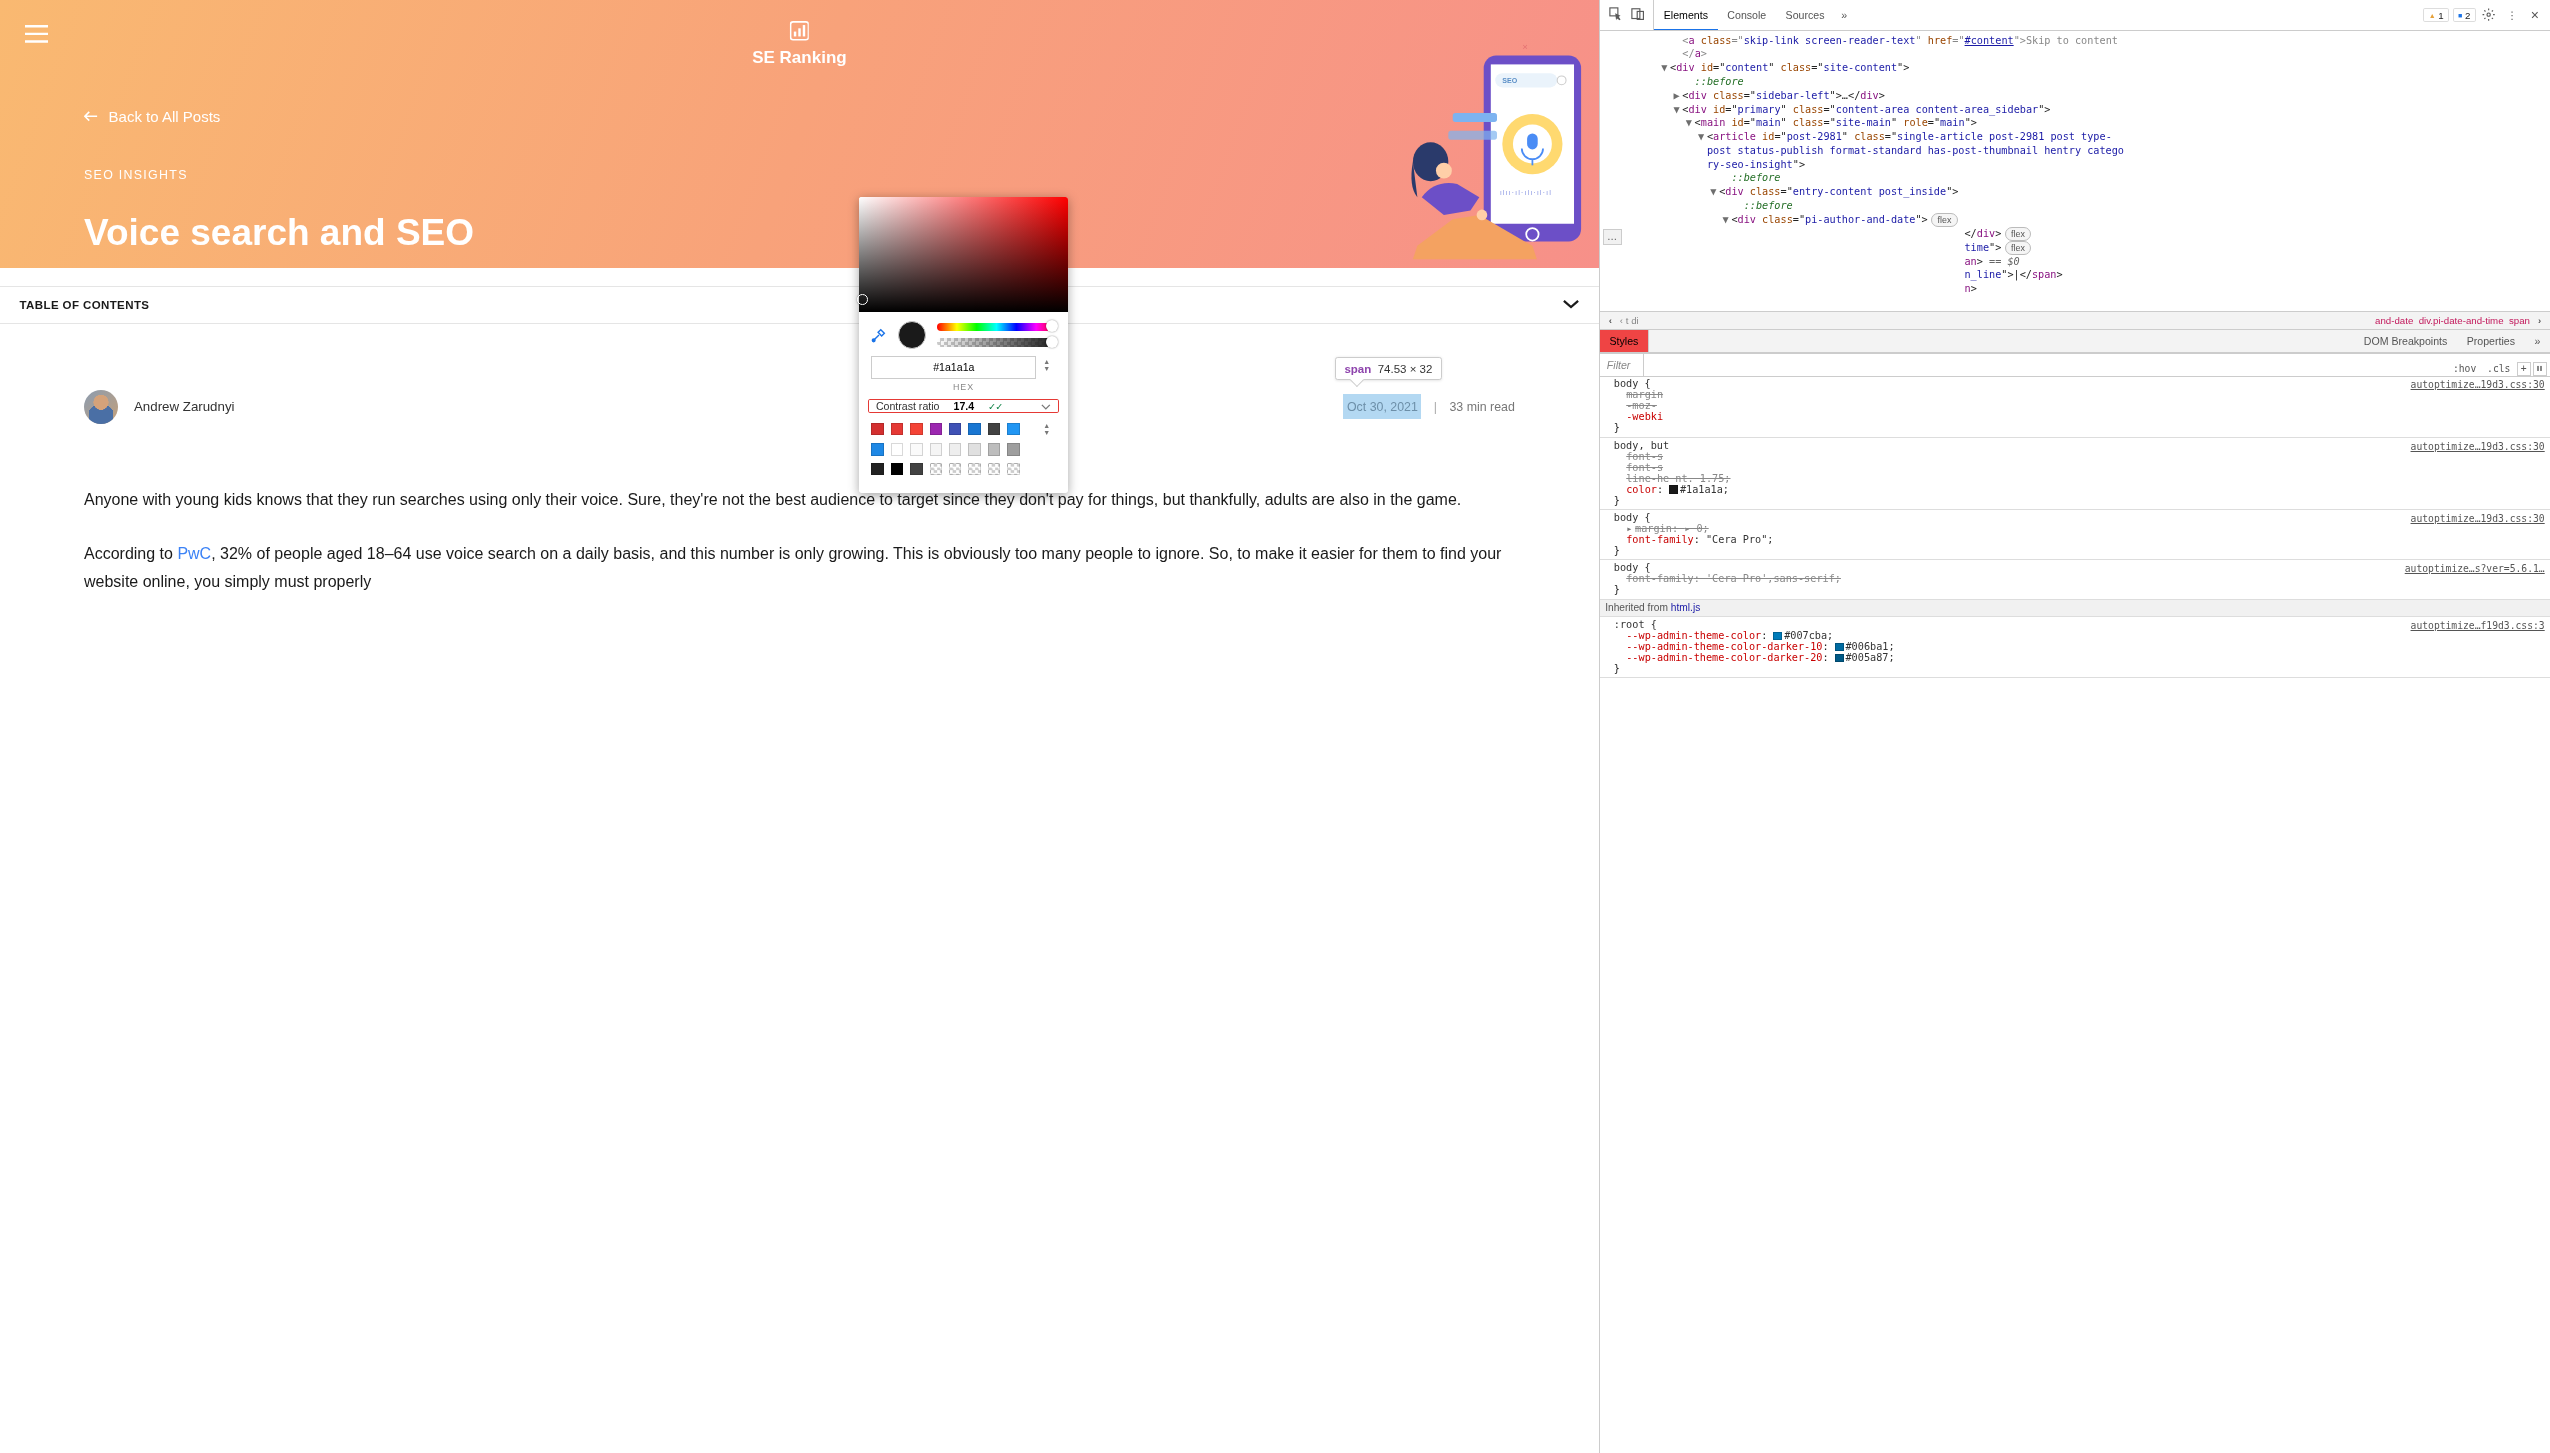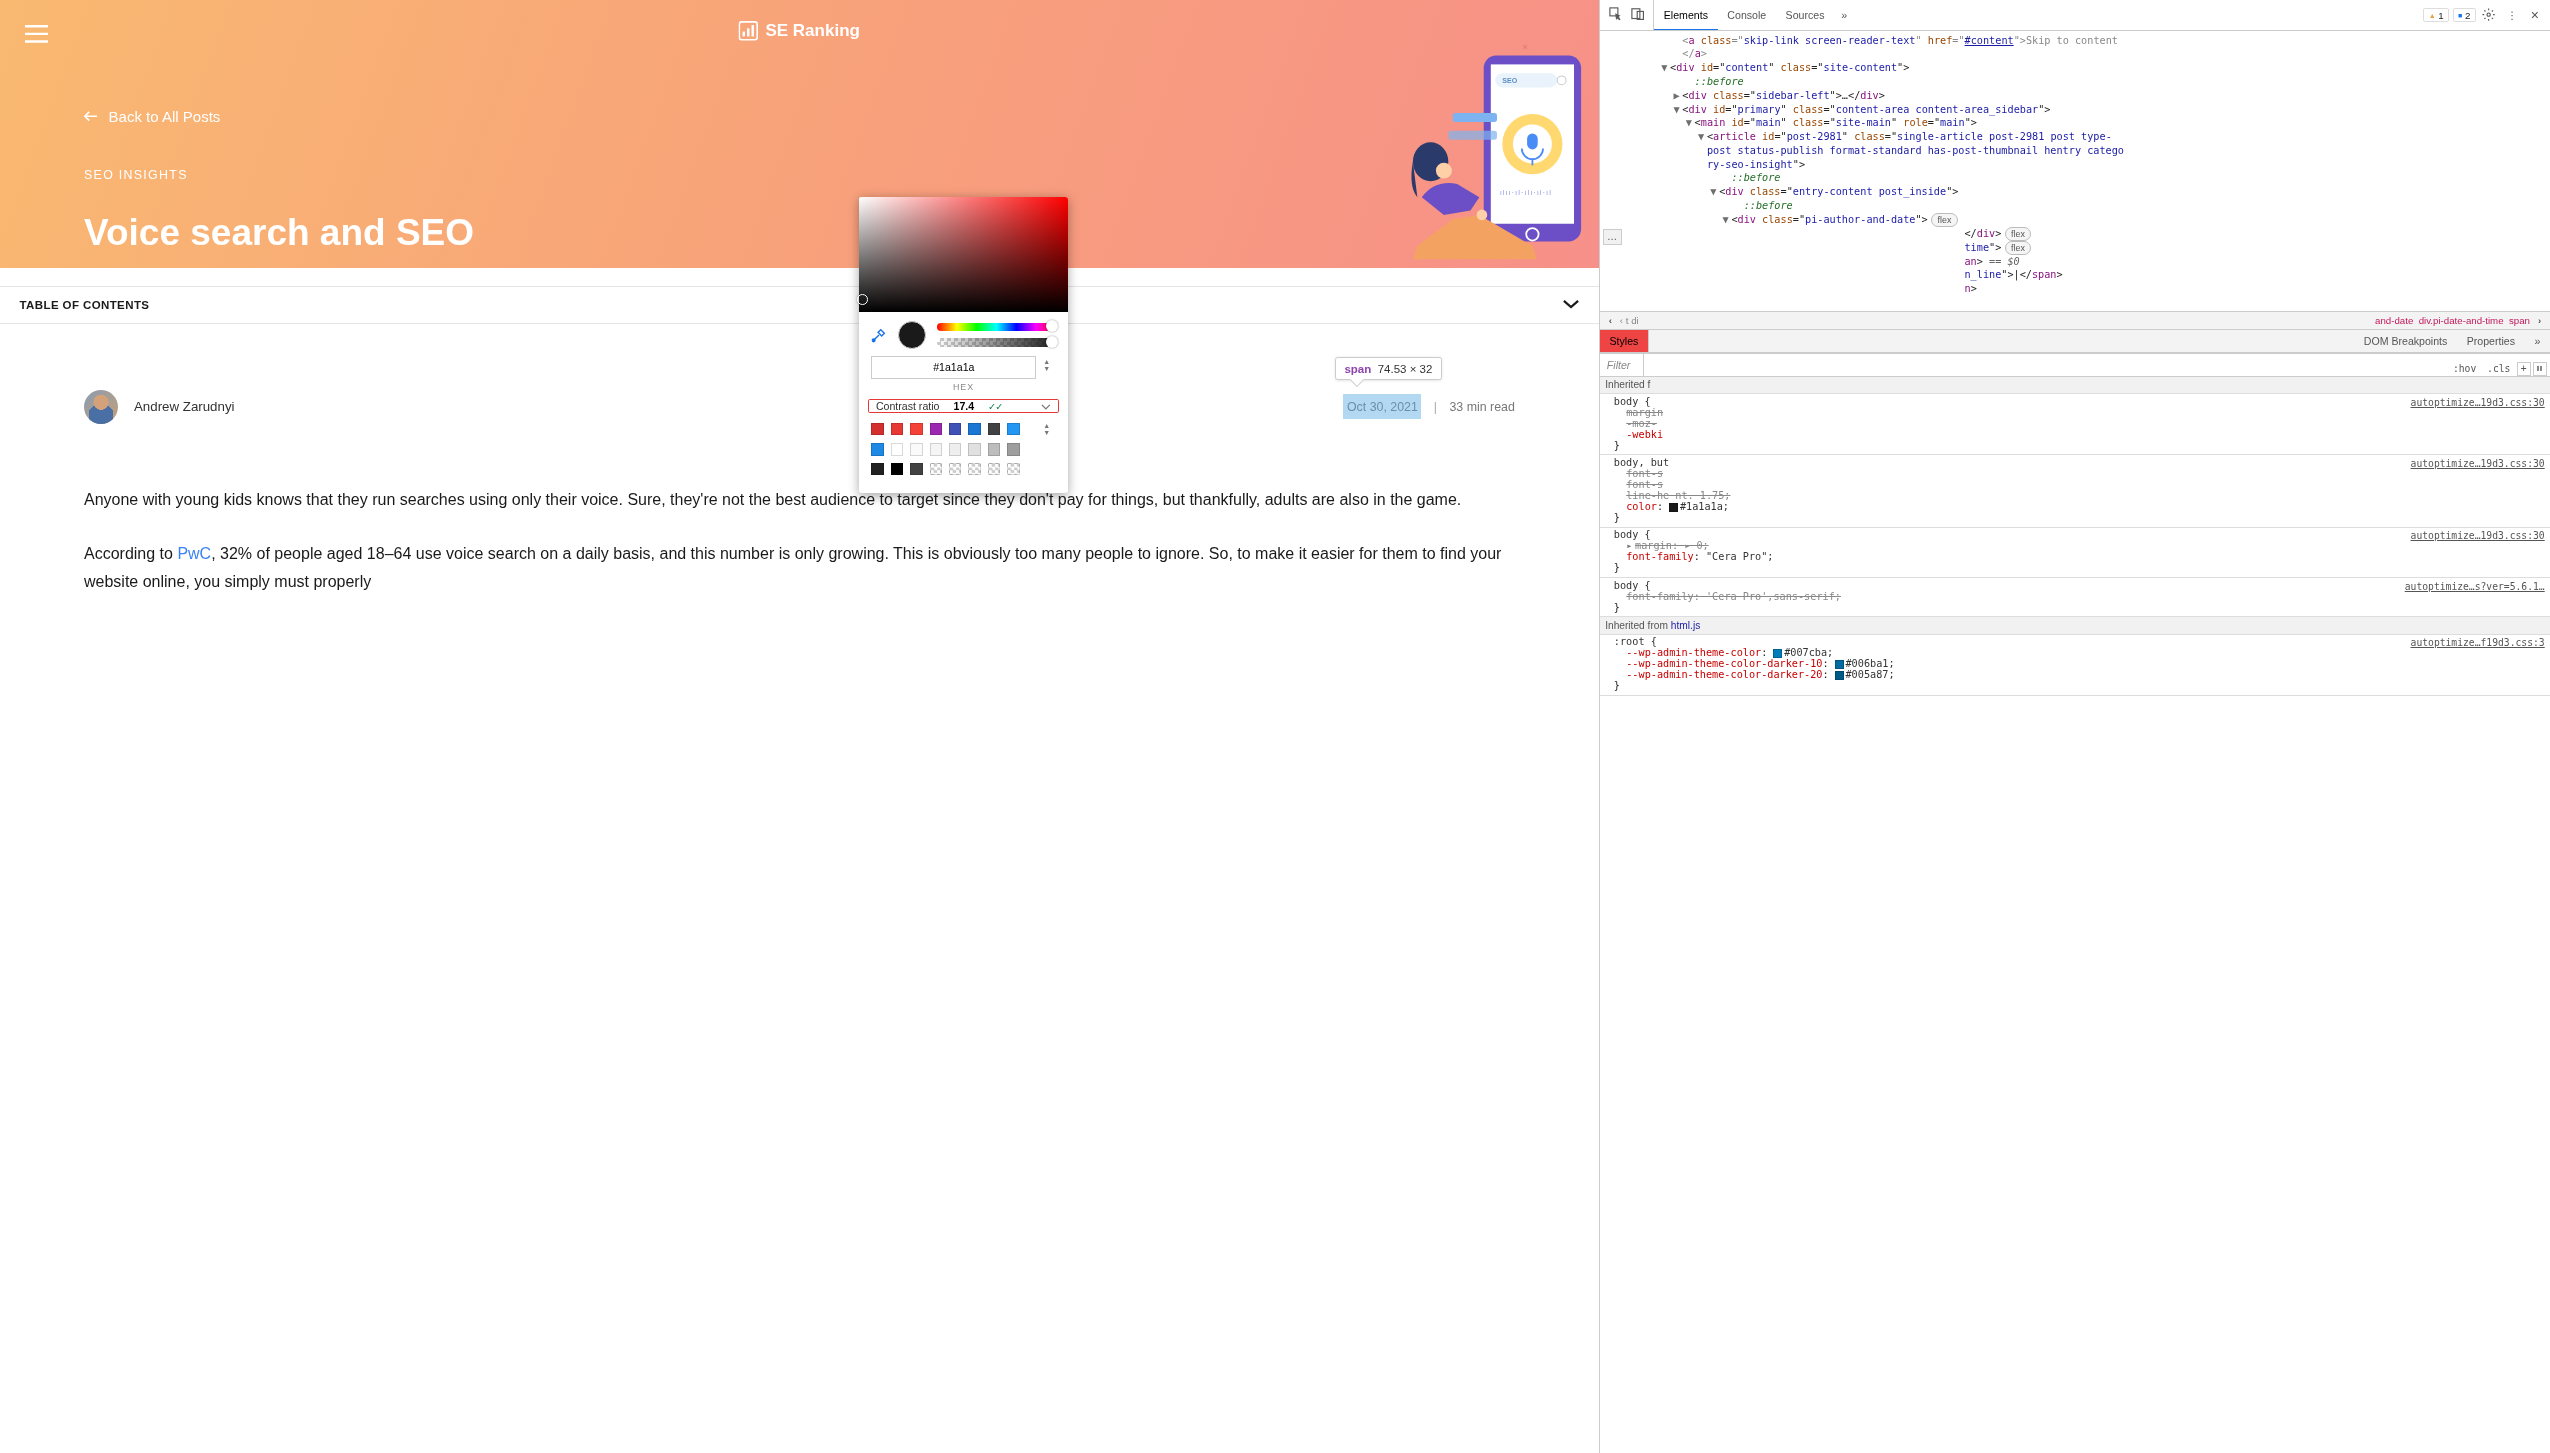--- a/index.html
+++ b/index.html
@@ -4,21 +4,21 @@
 <style>
 * { margin: 0; padding: 0; box-sizing: border-box; }
 body { font-family: -apple-system, BlinkMacSystemFont, "Segoe UI", sans-serif; overflow: hidden; }
 .app { display: flex; width: 100vw; height: 100vh; }
 
 
 .webpage { flex: 0 0 62.7%; height: 100%; overflow: hidden; background: #fff; position: relative; }
 .hero { height: 268px; background: linear-gradient(110deg, #f9b971 0%, #f8a27a 50%, #f79089 100%); position: relative; color: #fff; padding: 25px 0 0 0; }
 .menu-icon { position: absolute; left: 25px; top: 25px; cursor: pointer; }
 .menu-icon svg { width: 23px; height: 17.7px; }
-.logo { position: absolute; left: 50%; top: 21px; transform: translateX(-50%); display: flex; align-items: center; gap: 7px; color: #fff; font-weight: 600; font-size: 17px; }
+.logo { position: absolute; left: 50%; top: 21px; transform: translateX(-50%); display: flex; align-items: center; gap: 7px; color: #fff; font-weight: 600; font-size: 17px; flex-direction: column; }
 .logo svg { width: 19.5px; height: 19.5px; }
 .hero-content { position: absolute; left: 84px; top: 108px; }
 .back-link { display: flex; align-items: center; gap: 10.6px; color: #fff; font-size: 15px; margin-bottom: 43px; cursor: pointer; }
 .back-link svg { width: 14px; height: 10.6px; }
 .category { font-size: 12.4px; letter-spacing: 1.3px; font-weight: 500; margin-bottom: 30px; }
 .title { font-size: 37px; font-weight: 700; }
 .illustration { position: absolute; right: 8.9px; bottom: 0; width: 186px; height: 239px; }
 .badge-x { position: absolute; right: 71px; top: 41px; color: #e57373; font-size: 9.7px; }
 
 .toc { height: 38px; border: 0.9px solid #e5e5e5; border-left: none; border-right: none; margin-top: 17.7px; padding: 0 19.5px; display: flex; align-items: center; justify-content: space-between; font-size: 11.5px; font-weight: 700; letter-spacing: 0.4px; color: #1a1a1a; cursor: pointer; }
@@ -296,21 +296,20 @@
         <span class="box">
             <svg width="8.9" height="8.9" viewBox="0 0 10 10">
               <rect x="0" y="0" width="4" height="10" fill="#888"></rect>
               <rect x="6" y="0" width="4" height="10" fill="#888"></rect>
             </svg>
           </span>
       </div>
     </div>
 
     <div class="dt-styles-body" id="styles-body">
-        <div class="rule-section inherit-hdr">Inherited f</div>
         <div class="rule-section">
           <a class="source-link">autoptimize…19d3.css:30</a>
           <div><span class="selector">body {</span></div>
           <div class="struck" style="padding-left:12.4px"><span class="prop">margin</span></div>
           <div class="struck" style="padding-left:12.4px"><span class="prop">-moz-</span></div>
           <div class="" style="padding-left:12.4px"><span class="prop">-webki</span></div>
           <div>}</div>
         </div>
         <div class="rule-section">
           <a class="source-link">autoptimize…19d3.css:30</a>

